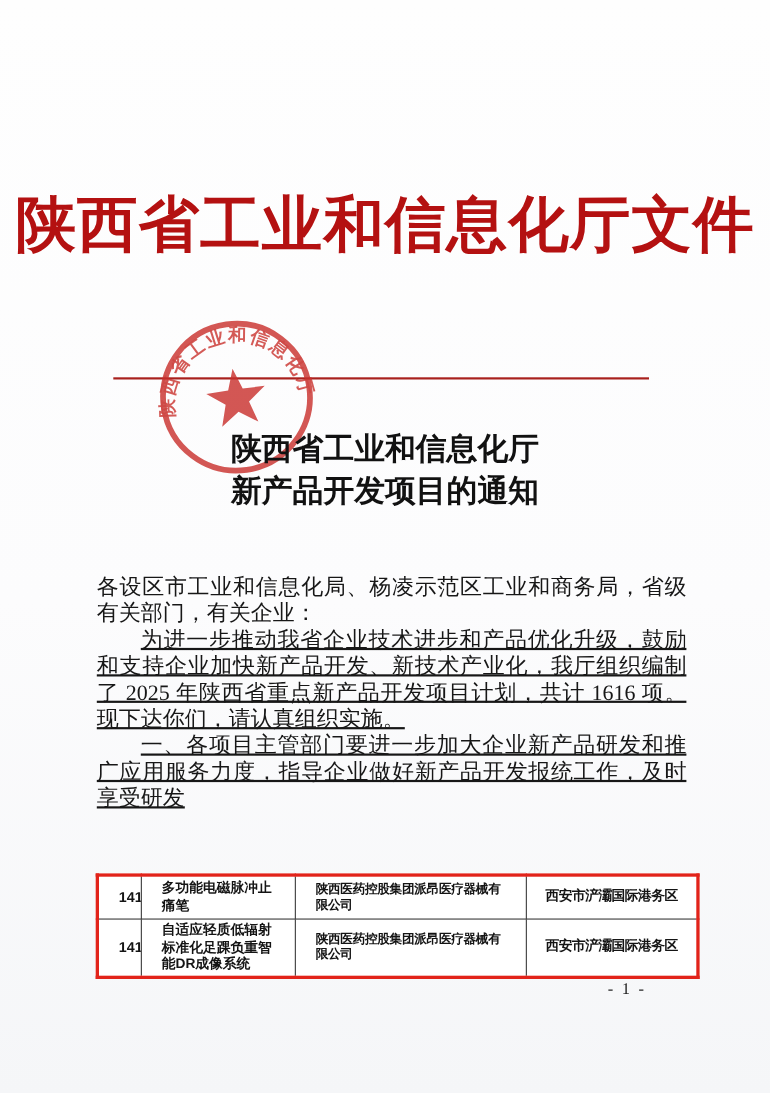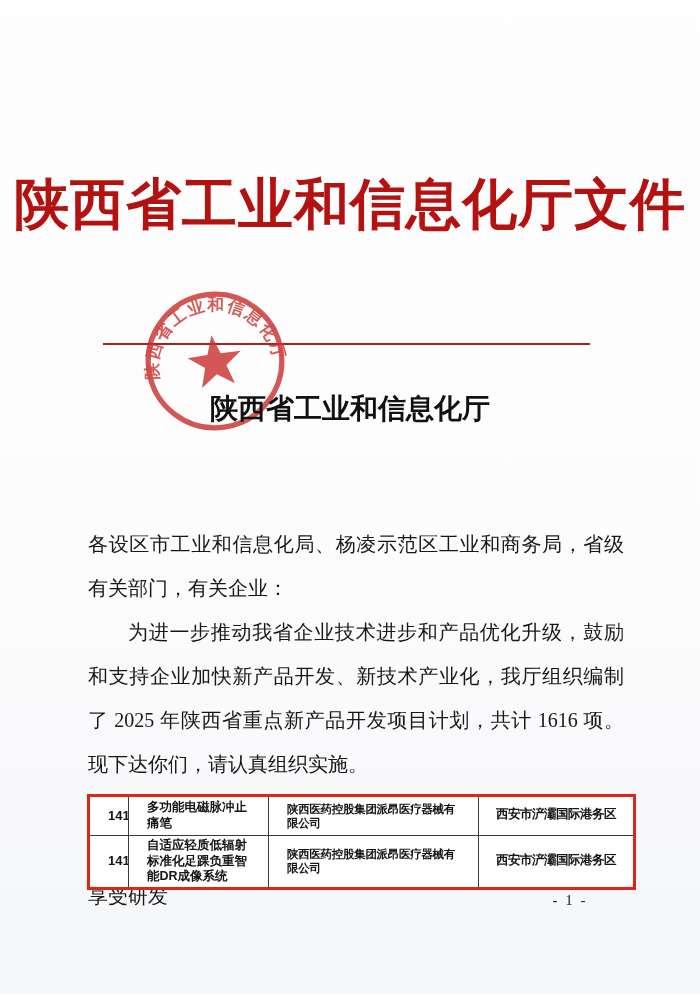--- a/index.html
+++ b/index.html
@@ -54,26 +54,26 @@
     font-size: 28px;
     font-weight: bold;
     line-height: 38px;
     color: #111;
   }
   .body-text {
     position: absolute;
     top: 522px; left: 88px;
     width: 536px;
     font-size: 20px;
-    line-height: 44px;
+    line-height: 24px;
     text-align: justify;
     text-justify: inter-ideograph;
     color: #171717;
   }
-  .body-text p.indent { text-indent: 2em; }
+  .body-text p.indent { text-indent: 2em; text-decoration: underline; }
   .project-table {
     position: absolute;
     top: 794px; left: 87px;
     border-collapse: collapse;
     table-layout: fixed;
     width: 537px;
     font-family: "Liberation Sans", "DejaVu Sans", sans-serif;
     font-weight: 600;
     color: #141414;
     background: #fff;
@@ -120,20 +120,21 @@
       <circle cx="70" cy="70" r="64" fill="none" stroke="#c9302c" stroke-width="5" opacity="0.92"></circle>
       <text font-size="16" fill="#c9302c" font-weight="bold" letter-spacing="2" opacity="0.9" font-family="'Liberation Serif','DejaVu Serif',serif">
         <textPath href="#sealArc" startOffset="6%">陕西省工业和信息化厅</textPath>
       </text>
       <polygon points="70,45 76.4,63.3 95.7,63.7 80.3,75.3 85.9,93.8 70,82.8 54.1,93.8 59.7,75.3 44.3,63.7 63.6,63.3" fill="#c9302c" opacity="0.92"></polygon>
     </svg>
   </div>
 
   <div class="doc-title">
     <div>陕西省工业和信息化厅</div>
+    <div>新产品开发项目的通知</div>
   </div>
 
   <div class="body-text">
     <p>各设区市工业和信息化局、杨凌示范区工业和商务局，省级有关部门，有关企业：</p>
     <p class="indent">为进一步推动我省企业技术进步和产品优化升级，鼓励和支持企业加快新产品开发、新技术产业化，我厅组织编制了 2025 年陕西省重点新产品开发项目计划，共计 1616 项。现下达你们，请认真组织实施。</p>
     <p class="indent">一、各项目主管部门要进一步加大企业新产品研发和推广应用服务力度，指导企业做好新产品开发报统工作，及时享受研发</p>
   </div>
 
   <table class="project-table">
     <tbody>

